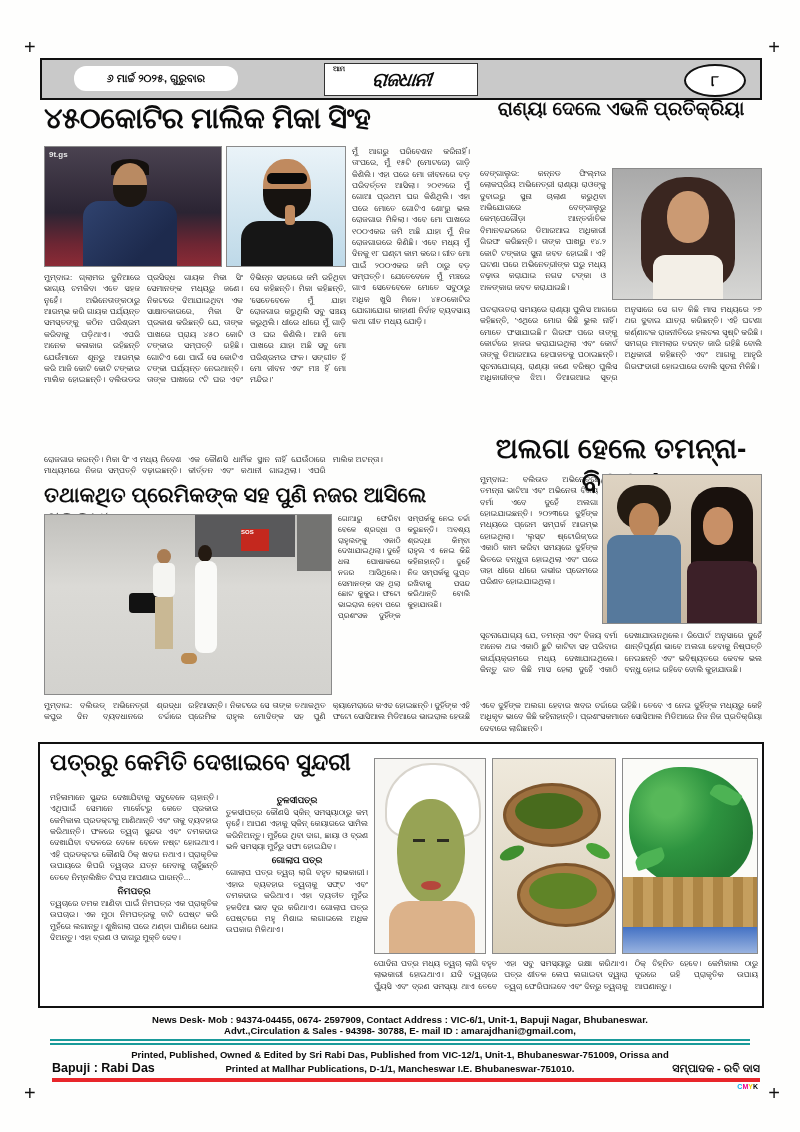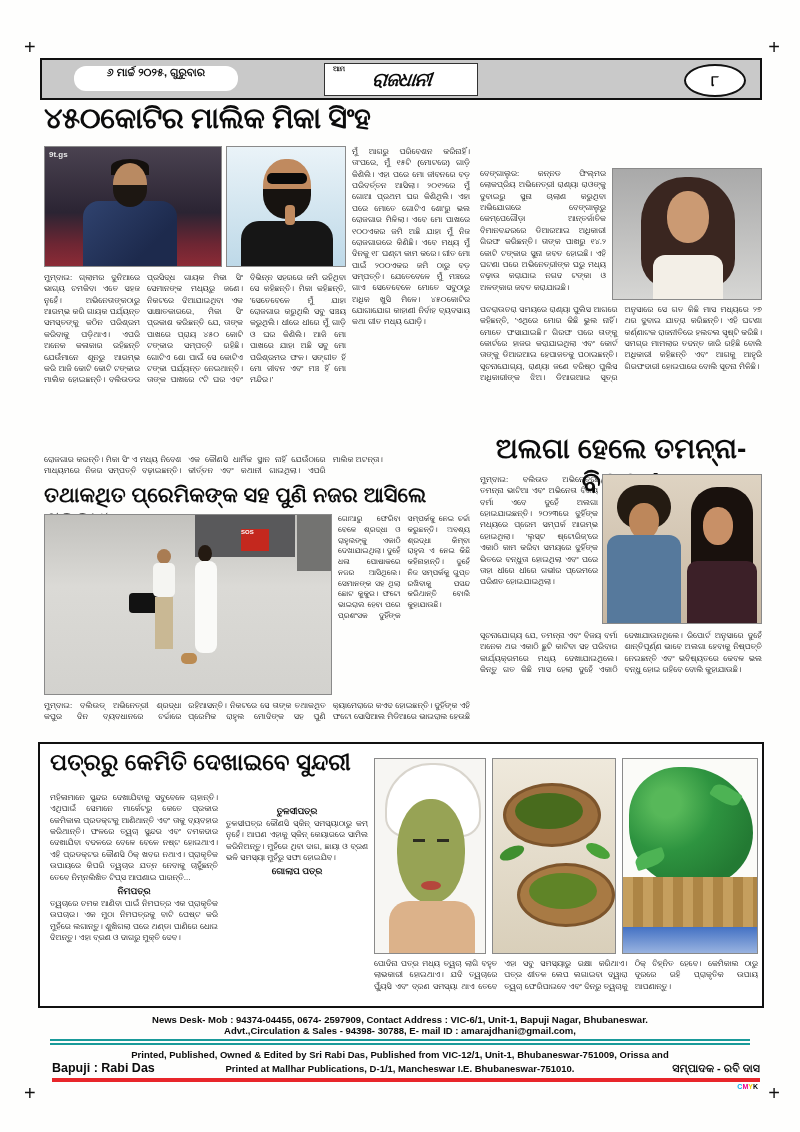--- a/index.html
+++ b/index.html
@@ -3,21 +3,21 @@
 <meta charset="utf-8">
 <style>
   html,body{margin:0;padding:0;background:#e9e9e9;}
   .sheet{position:relative;width:800px;height:1132px;margin:0 auto;background:#fefefd;
          font-family:"Liberation Sans","DejaVu Sans",sans-serif;color:#0c0c0c;overflow:hidden;}
   .crop{position:absolute;font-size:20px;font-weight:400;color:#111;}
   
   .hbar{position:absolute;left:40px;top:58px;width:718px;height:38px;background:#c9c9c9;
         border:2px solid #111;display:flex;align-items:center;}
   .datepill{position:absolute;left:32px;top:6px;width:164px;height:25px;background:#fff;
-            border-radius:12px;display:flex;align-items:flex-start;justify-content:center;
+            border-radius:12px;display:flex;align-items:center;justify-content:center;
             font-size:11px;font-weight:700;}
   .mastbox{position:absolute;left:282px;top:3px;width:152px;height:31px;background:#fff;
            border:1px solid #333;display:flex;align-items:center;justify-content:center;}
   .mast-main{font-size:19px;font-weight:800;font-style:italic;transform:skewX(-6deg);letter-spacing:-1px;}
   .mast-small{font-size:7px;font-weight:700;position:absolute;left:8px;top:1px;}
   .pageoval{position:absolute;right:14px;top:4px;width:58px;height:29px;background:#fff;
             border:2px solid #111;border-radius:50%;display:flex;align-items:center;
             justify-content:center;font-size:15px;font-weight:700;}
   
   .h-mika{position:absolute;left:44px;top:102px;width:436px;font-size:29px;font-weight:800;
@@ -145,20 +145,21 @@
     <i class="m2-hand"></i>
   </div>
 
   <div class="bodytxt" style="position:absolute;left:352px;top:146px;width:118px;height:306px;overflow:hidden;">ମୁଁ ଆଗରୁ ପରିବେଶନ କରିନାହିଁ। ତା'ପରେ, ମୁଁ ୧୫ଟି (ମୋଟରେ) ଗାଡ଼ି କିଣିଲି। ଏହା ପରେ ମୋ ଜୀବନରେ ବଡ଼ ପରିବର୍ତ୍ତନ ଆସିଲା। ୨୦୧୨ରେ ମୁଁ ଗୋଆ ପ୍ରଥମ ଘର କିଣିଥିଲି। ଏହା ପରେ ମୋତେ ଗୋଟିଏ ଶୋ'ରୁ ଭଲ ରୋଜଗାର ମିଳିଲା। ଏବେ ମୋ ପାଖରେ ୧୦୦ଏକର ଜମି ଅଛି ଯାହା ମୁଁ ନିଜ ରୋଜଗାରରେ କିଣିଛି। ଏବେ ମଧ୍ୟ ମୁଁ ଦିନକୁ ୧୮ ଘଣ୍ଟା କାମ କରେ। ଗୀତ ମୋ ପାଇଁ ୨୦୦ଏକର ଜମି ଠାରୁ ବଡ଼ ସମ୍ପତ୍ତି। ଯେତେବେଳେ ମୁଁ ମଞ୍ଚରେ ଗାଏ ସେତେବେଳେ ମୋତେ ସବୁଠାରୁ ଅଧିକ ଖୁସି ମିଳେ। ୪୫୦କୋଟିର ଯୋଗାଯୋଗ କାହାଣୀ ନିର୍ବାହ ବ୍ୟବସାୟ କଥା ଗୀତ ମଧ୍ୟ ଯୋଡ଼ି।</div>
 
   <div class="bodytxt cols3" style="position:absolute;left:44px;top:272px;width:302px;height:178px;overflow:hidden;">ମୁମ୍ବାଇ: ଗ୍ଲାମର ଦୁନିଆରେ ଭାଗ୍ୟ ଚମକିବା ଏତେ ସହଜ ନୁହେଁ। ଅଭିନେତାଙ୍କଠାରୁ ଆରମ୍ଭ କରି ଗାୟକ ପର୍ଯ୍ୟନ୍ତ ସମସ୍ତଙ୍କୁ କଠିନ ପରିଶ୍ରମ କରିବାକୁ ପଡ଼ିଥାଏ। ଏପରି ଅନେକ କଳାକାର ରହିଛନ୍ତି ଯେଉଁମାନେ ଶୂନରୁ ଆରମ୍ଭ କରି ଆଜି କୋଟି କୋଟି ଟଙ୍କାର ମାଲିକ ହୋଇଛନ୍ତି। ବଲିଉଡର ପ୍ରସିଦ୍ଧ ଗାୟକ ମିକା ସିଂ ସେମାନଙ୍କ ମଧ୍ୟରୁ ଜଣେ। ନିକଟରେ ଦିଆଯାଇଥିବା ଏକ ସାକ୍ଷାତକାରରେ, ମିକା ସିଂ ପ୍ରକାଶ କରିଛନ୍ତି ଯେ, ତାଙ୍କ ପାଖରେ ପ୍ରାୟ ୪୫୦ କୋଟି ଟଙ୍କାର ସମ୍ପତ୍ତି ରହିଛି। ଗୋଟିଏ ଶୋ ପାଇଁ ସେ କୋଟିଏ ଟଙ୍କା ପର୍ଯ୍ୟନ୍ତ ନେଇଥାନ୍ତି। ତାଙ୍କ ପାଖରେ ୯ଟି ଘର ଏବଂ ବିଭିନ୍ନ ସହରରେ ଜମି ରହିଥିବା ସେ କହିଛନ୍ତି। ମିକା କହିଛନ୍ତି, 'ସେତେବେଳେ ମୁଁ ଯାହା ରୋଜଗାର କରୁଥିଲି ସବୁ ସଞ୍ଚୟ କରୁଥିଲି। ଧୀରେ ଧୀରେ ମୁଁ ଗାଡ଼ି ଓ ଘର କିଣିଲି। ଆଜି ମୋ ପାଖରେ ଯାହା ଅଛି ସବୁ ମୋ ପରିଶ୍ରମର ଫଳ। ସଙ୍ଗୀତ ହିଁ ମୋ ଜୀବନ ଏବଂ ମଞ୍ଚ ହିଁ ମୋ ମନ୍ଦିର।'</div>
 
   <div class="bodytxt cols3" style="position:absolute;left:44px;top:454px;width:426px;height:26px;overflow:hidden;">ରୋଜଗାର କରନ୍ତି। ମିକା ସିଂ ଏ ମଧ୍ୟ ନିବେଶ ମାଧ୍ୟମରେ ନିଜର ସମ୍ପତ୍ତି ବଢ଼ାଇଛନ୍ତି। ଏକ କୌଣସି ଧାର୍ମିକ ସ୍ଥାନ ନାହିଁ ଯେଉଁଠାରେ କୀର୍ତ୍ତନ ଏବଂ କଥାନୀ ଗାଇଥିଲା। ଏପରି ମାଲିକ ଅଟନ୍ତା।</div>
 
   <div class="h2" style="position:absolute;left:478px;top:98px;width:286px;font-size:19px;">
+    <div>ରାଣ୍ୟା ଦେଲେ ଏଭଳି ପ୍ରତିକ୍ରିୟା</div>
   </div>
 
   <div class="photo p-ranya">
     <i class="r-hair"></i>
     <i class="r-face"></i>
     <i class="r-top"></i>
   </div>
 
   <div class="bodytxt" style="position:absolute;left:480px;top:168px;width:126px;height:132px;overflow:hidden;">ବେଙ୍ଗାଲୁର: କନ୍ନଡ ଫିଲ୍ମର ଲୋକପ୍ରିୟ ଅଭିନେତ୍ରୀ ରାଣ୍ୟା ରାଓଙ୍କୁ ଦୁବାଇରୁ ସୁନା ଚାଲାଣ କରୁଥିବା ଅଭିଯୋଗରେ ବେଙ୍ଗାଲୁରୁ କେମ୍ପେଗୌଡ଼ା ଆନ୍ତର୍ଜାତିକ ବିମାନବନ୍ଦରରେ ଡିଆରଆଇ ଅଧିକାରୀ ଗିରଫ କରିଛନ୍ତି। ତାଙ୍କ ପାଖରୁ ୧୪.୨ କୋଟି ଟଙ୍କାର ସୁନା ଜବତ ହୋଇଛି। ଏହି ଘଟଣା ପରେ ଅଭିନେତ୍ରୀଙ୍କ ଘରୁ ମଧ୍ୟ ଚଢ଼ାଉ କରାଯାଇ ନଗଦ ଟଙ୍କା ଓ ଅଳଙ୍କାର ଜବତ କରାଯାଇଛି।</div>
 
@@ -191,34 +192,36 @@
     <i class="t-mjkt"></i>
     <i class="t-whair"></i>
     <i class="t-wface"></i>
     <i class="t-wtop"></i>
   </div>
 
   <div class="bodytxt" style="position:absolute;left:480px;top:474px;width:118px;height:150px;overflow:hidden;">ମୁମ୍ବାଇ: ବଲିଉଡ ଅଭିନେତ୍ରୀ ତମନ୍ନା ଭାଟିଆ ଏବଂ ଅଭିନେତା ବିଜୟ ବର୍ମା ଏବେ ଦୁହେଁ ଅଲଗା ହୋଇଯାଇଛନ୍ତି। ୨୦୨୩ରେ ଦୁହିଁଙ୍କ ମଧ୍ୟରେ ପ୍ରେମ ସମ୍ପର୍କ ଆରମ୍ଭ ହୋଇଥିଲା। 'ଲୁସ୍ଟ ଷ୍ଟୋରିଜ୍'ରେ ଏକାଠି କାମ କରିବା ସମୟରେ ଦୁହିଁଙ୍କ ଭିତରେ ବନ୍ଧୁତା ହୋଇଥିଲା ଏବଂ ପରେ ତାହା ଧୀରେ ଧୀରେ ଗଭୀର ପ୍ରେମରେ ପରିଣତ ହୋଇଯାଇଥିଲା।</div>
 
   <div class="bodytxt cols2" style="position:absolute;left:480px;top:630px;width:282px;height:66px;overflow:hidden;">ସୂଚନାଯୋଗ୍ୟ ଯେ, ତମନ୍ନା ଏବଂ ବିଜୟ ବର୍ମା ଅନେକ ଥର ଏକାଠି ଛୁଟି କାଟିବା ସହ ପରିବାର କାର୍ଯ୍ୟକ୍ରମରେ ମଧ୍ୟ ଦେଖାଯାଇଥିଲେ। କିନ୍ତୁ ଗତ କିଛି ମାସ ହେଲା ଦୁହେଁ ଏକାଠି ଦେଖାଯାଉନଥିଲେ। ରିପୋର୍ଟ ଅନୁସାରେ ଦୁହେଁ ଶାନ୍ତିପୂର୍ଣ୍ଣ ଭାବେ ଅଲଗା ହେବାକୁ ନିଷ୍ପତ୍ତି ନେଇଛନ୍ତି ଏବଂ ଭବିଷ୍ୟତରେ କେବଳ ଭଲ ବନ୍ଧୁ ହୋଇ ରହିବେ ବୋଲି କୁହାଯାଉଛି।</div>
 
+  <div class="bodytxt" style="position:absolute;left:480px;top:700px;width:282px;height:32px;overflow:hidden;">ଏବେ ଦୁହିଁଙ୍କ ଅଲଗା ହେବାର ଖବର ଚର୍ଚ୍ଚାରେ ରହିଛି। ତେବେ ଏ ନେଇ ଦୁହିଁଙ୍କ ମଧ୍ୟରୁ କେହି ଅଧିକୃତ ଭାବେ କିଛି କହିନାହାନ୍ତି। ପ୍ରଶଂସକମାନେ ସୋସିଆଲ ମିଡିଆରେ ନିଜ ନିଜ ପ୍ରତିକ୍ରିୟା ଦେବାରେ ଲାଗିଛନ୍ତି।</div>
 
   <div class="bbox">
     <div class="bhead">ପତ୍ରରୁ କେମିତି ଦେଖାଇବେ ସୁନ୍ଦରୀ</div>
 
     <div style="position:absolute;left:10px;top:48px;width:168px;height:210px;overflow:hidden;">
       <p class="bodytxt">ମହିଳାମାନେ ସୁନ୍ଦର ଦେଖାଯିବାକୁ ସବୁବେଳେ ଚାହାନ୍ତି। ଏଥିପାଇଁ ସେମାନେ ମାର୍କେଟରୁ କେତେ ପ୍ରକାର କେମିକାଲ ପ୍ରଡକ୍ଟକୁ ଆଣିଥାନ୍ତି ଏବଂ ତାକୁ ବ୍ୟବହାର କରିଥାନ୍ତି। ଫଳରେ ତ୍ୱଚା ସୁନ୍ଦର ଏବଂ ଚମକଦାର ଦେଖାଯିବା ବଦଳରେ ବେଳେ ବେଳେ ନଷ୍ଟ ହୋଇଥାଏ। ଏହି ପ୍ରଡକ୍ଟର କୌଣସି ଠିକ୍ ଖବର ନଥାଏ। ପ୍ରାକୃତିକ ଉପାୟରେ କିପରି ତ୍ୱଚାର ଯତ୍ନ ନେବାକୁ ଚାହୁଁଛନ୍ତି ତେବେ ନିମ୍ନଲିଖିତ ଟିପ୍ସ ଆପଣାଇ ପାରନ୍ତି...</p>
       <div class="subhead">ନିମପତ୍ର</div>
       <p class="bodytxt">ତ୍ୱଚାରେ ଚମକ ଆଣିବା ପାଇଁ ନିମପତ୍ର ଏକ ପ୍ରାକୃତିକ ଉପଚାର। ଏକ ମୁଠା ନିମପତ୍ରକୁ ବାଟି ପେଷ୍ଟ କରି ମୁହଁରେ ଲଗାନ୍ତୁ। ଶୁଖିଗଲା ପରେ ଥଣ୍ଡା ପାଣିରେ ଧୋଇ ଦିଅନ୍ତୁ। ଏହା ବ୍ରଣ ଓ ଦାଗରୁ ମୁକ୍ତି ଦେବ।</p>
     </div>
 
-    <div style="position:absolute;left:186px;top:48px;width:142px;height:210px;overflow:hidden;margin-top:11px;">
+    <div style="position:absolute;left:186px;top:48px;width:142px;height:210px;overflow:hidden;">
       <div class="subhead">ତୁଳସୀପତ୍ର</div>
       <p class="bodytxt">ତୁଳସୀପତ୍ର କୌଣସି ସ୍କିନ୍ ସମସ୍ୟାଠାରୁ କମ୍ ନୁହେଁ। ଆପଣ ଏହାକୁ ସ୍କିନ୍ କେୟାରରେ ସାମିଲ କରିନିଅନ୍ତୁ। ମୁହଁରେ ଥିବା ଦାଗ, ଛାୟା ଓ ବ୍ରଣ ଭଳି ସମସ୍ୟା ମୁହଁରୁ ସଫା ହୋଇଯିବ।</p>
       <div class="subhead">ଗୋଲାପ ପତ୍ର</div>
+      <p class="bodytxt">ଗୋଲାପ ପତ୍ର ତ୍ୱଚା ଲାଗି ବହୁତ ଲାଭକାରୀ। ଏହାର ବ୍ୟବହାର ତ୍ୱଚାକୁ ସଫ୍ଟ ଏବଂ ଚମକଦାର କରିଥାଏ। ଏହା ବ୍ୟତୀତ ମୁହଁର ହଳଦିଆ ଭାବ ଦୂର କରିଥାଏ। ଗୋଲାପ ପତ୍ର ପେଷ୍ଟରେ ମହୁ ମିଶାଇ ଲଗାଇଲେ ଅଧିକ ଉପକାର ମିଳିଥାଏ।</p>
     </div>
 
     <div class="photo p-mask">
       <i class="k-towel"></i>
       <i class="k-face"></i>
       <i class="k-eye1"></i>
       <i class="k-eye2"></i>
       <i class="k-lip"></i>
       <i class="k-shld"></i>
     </div>

